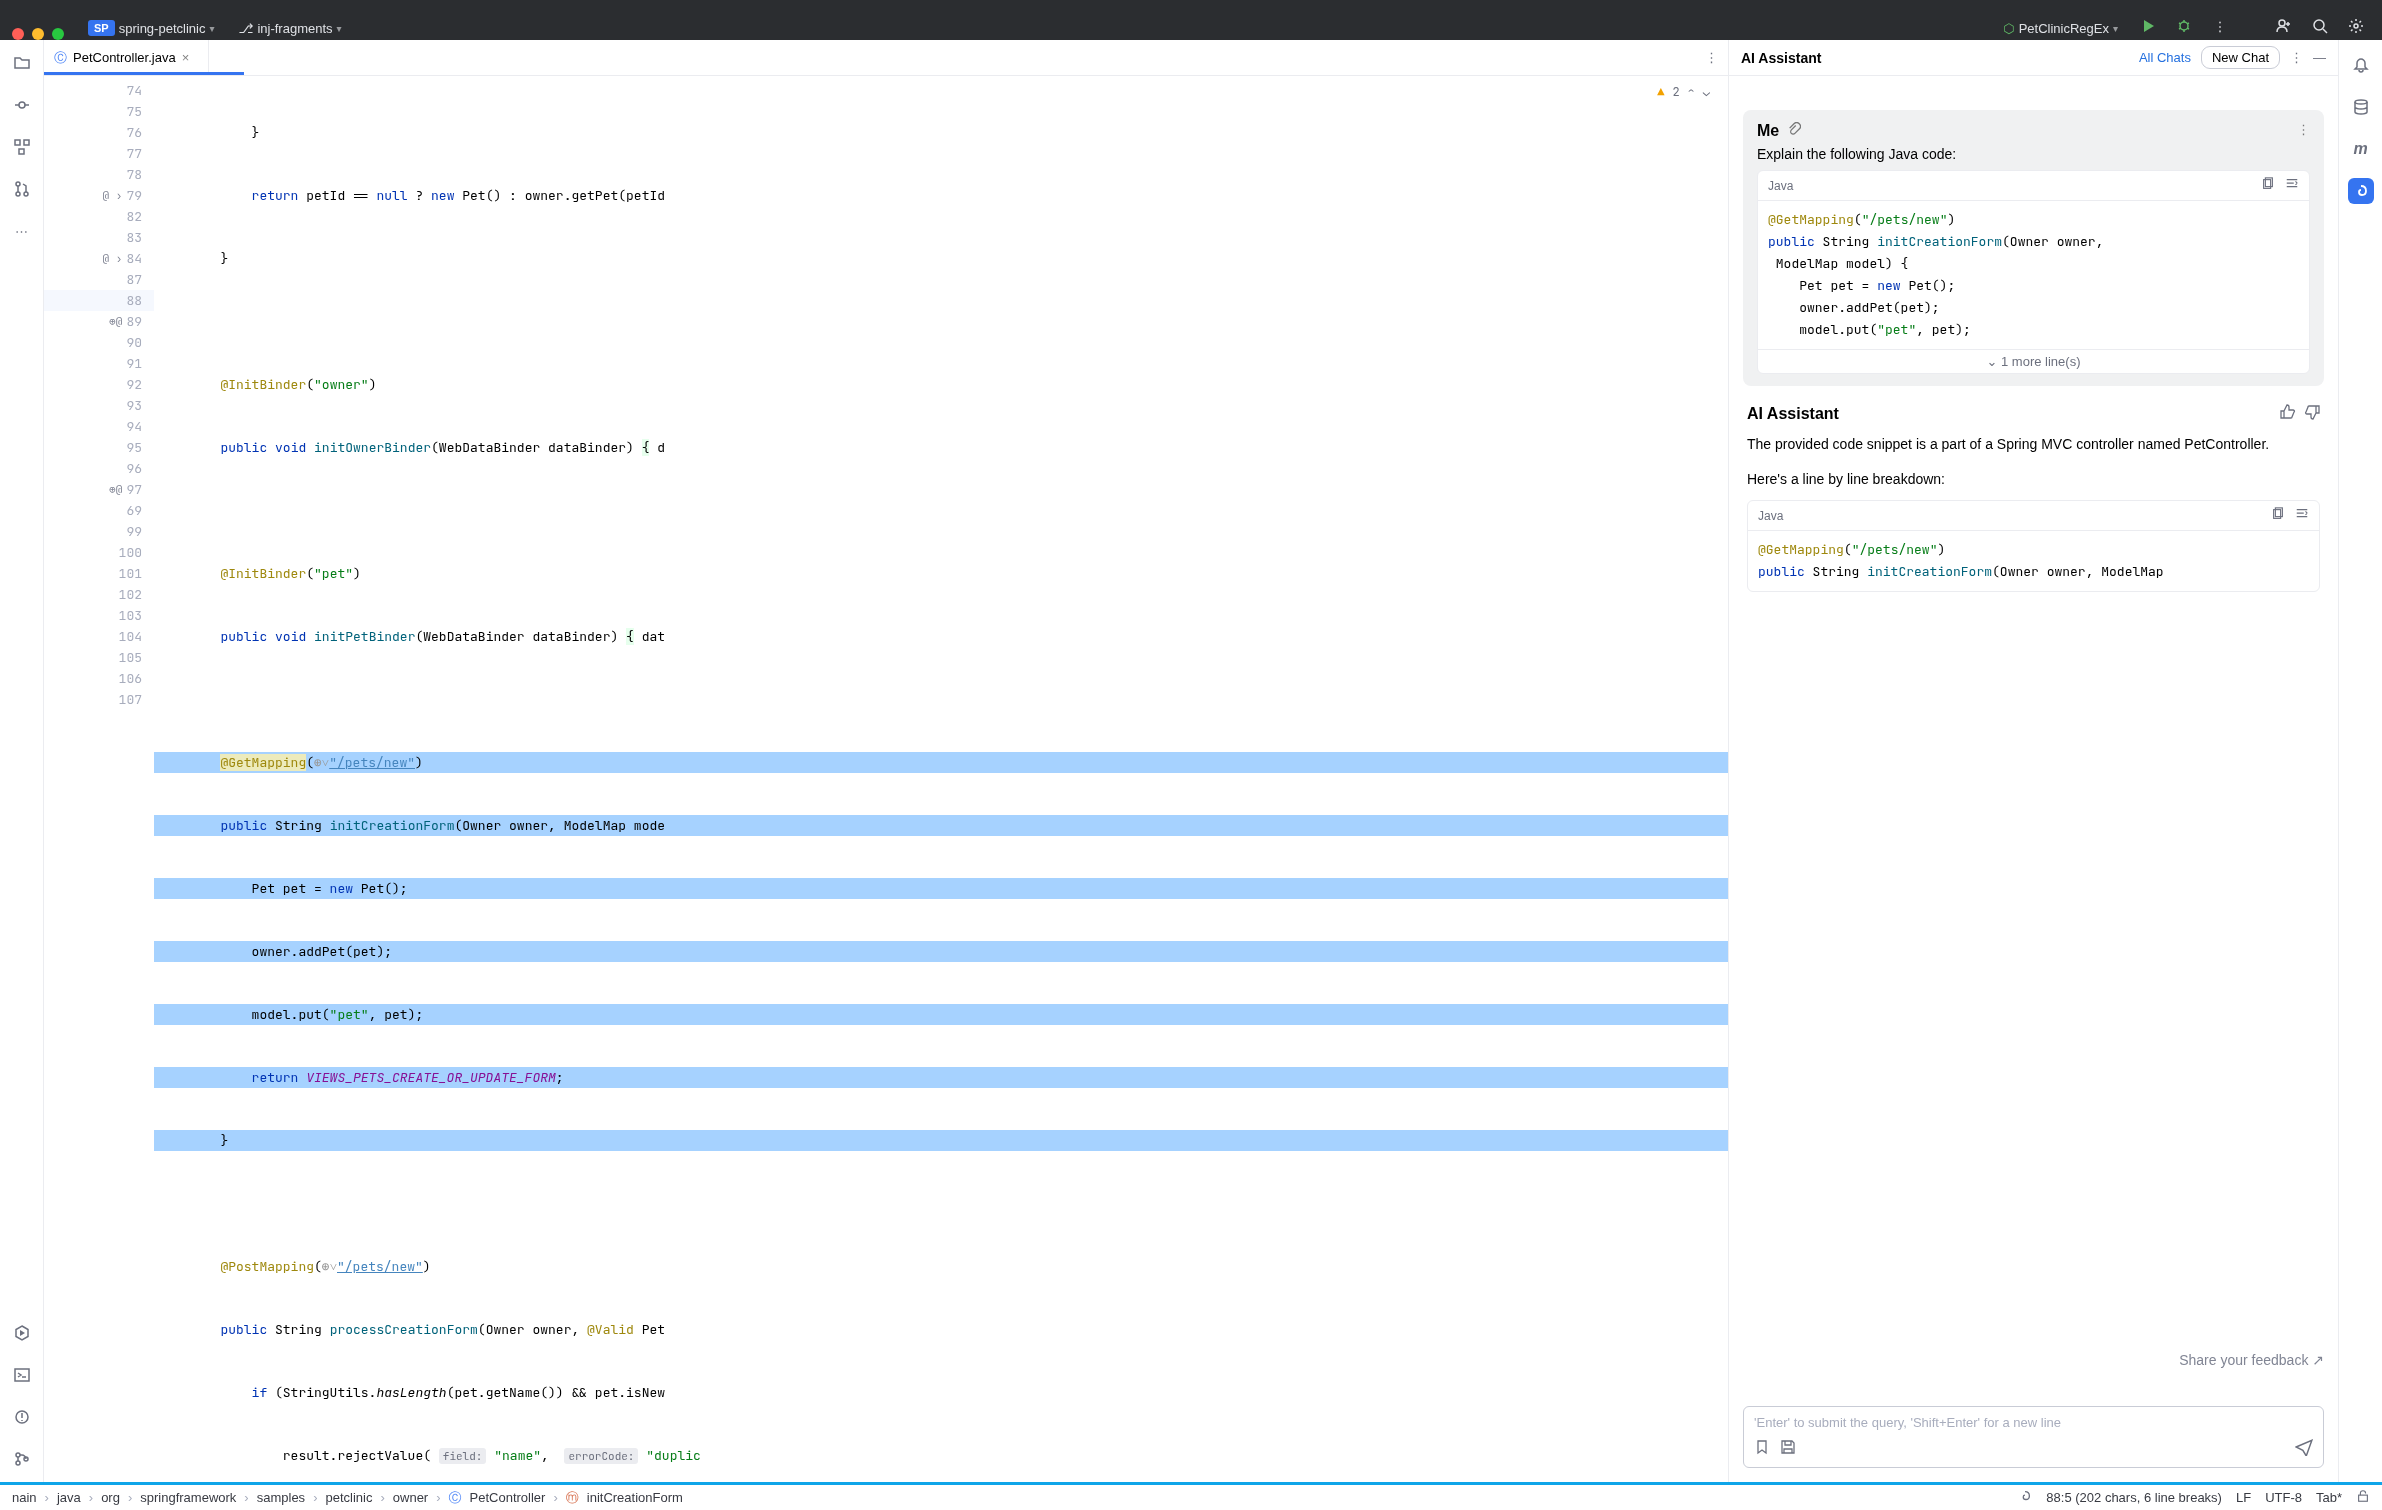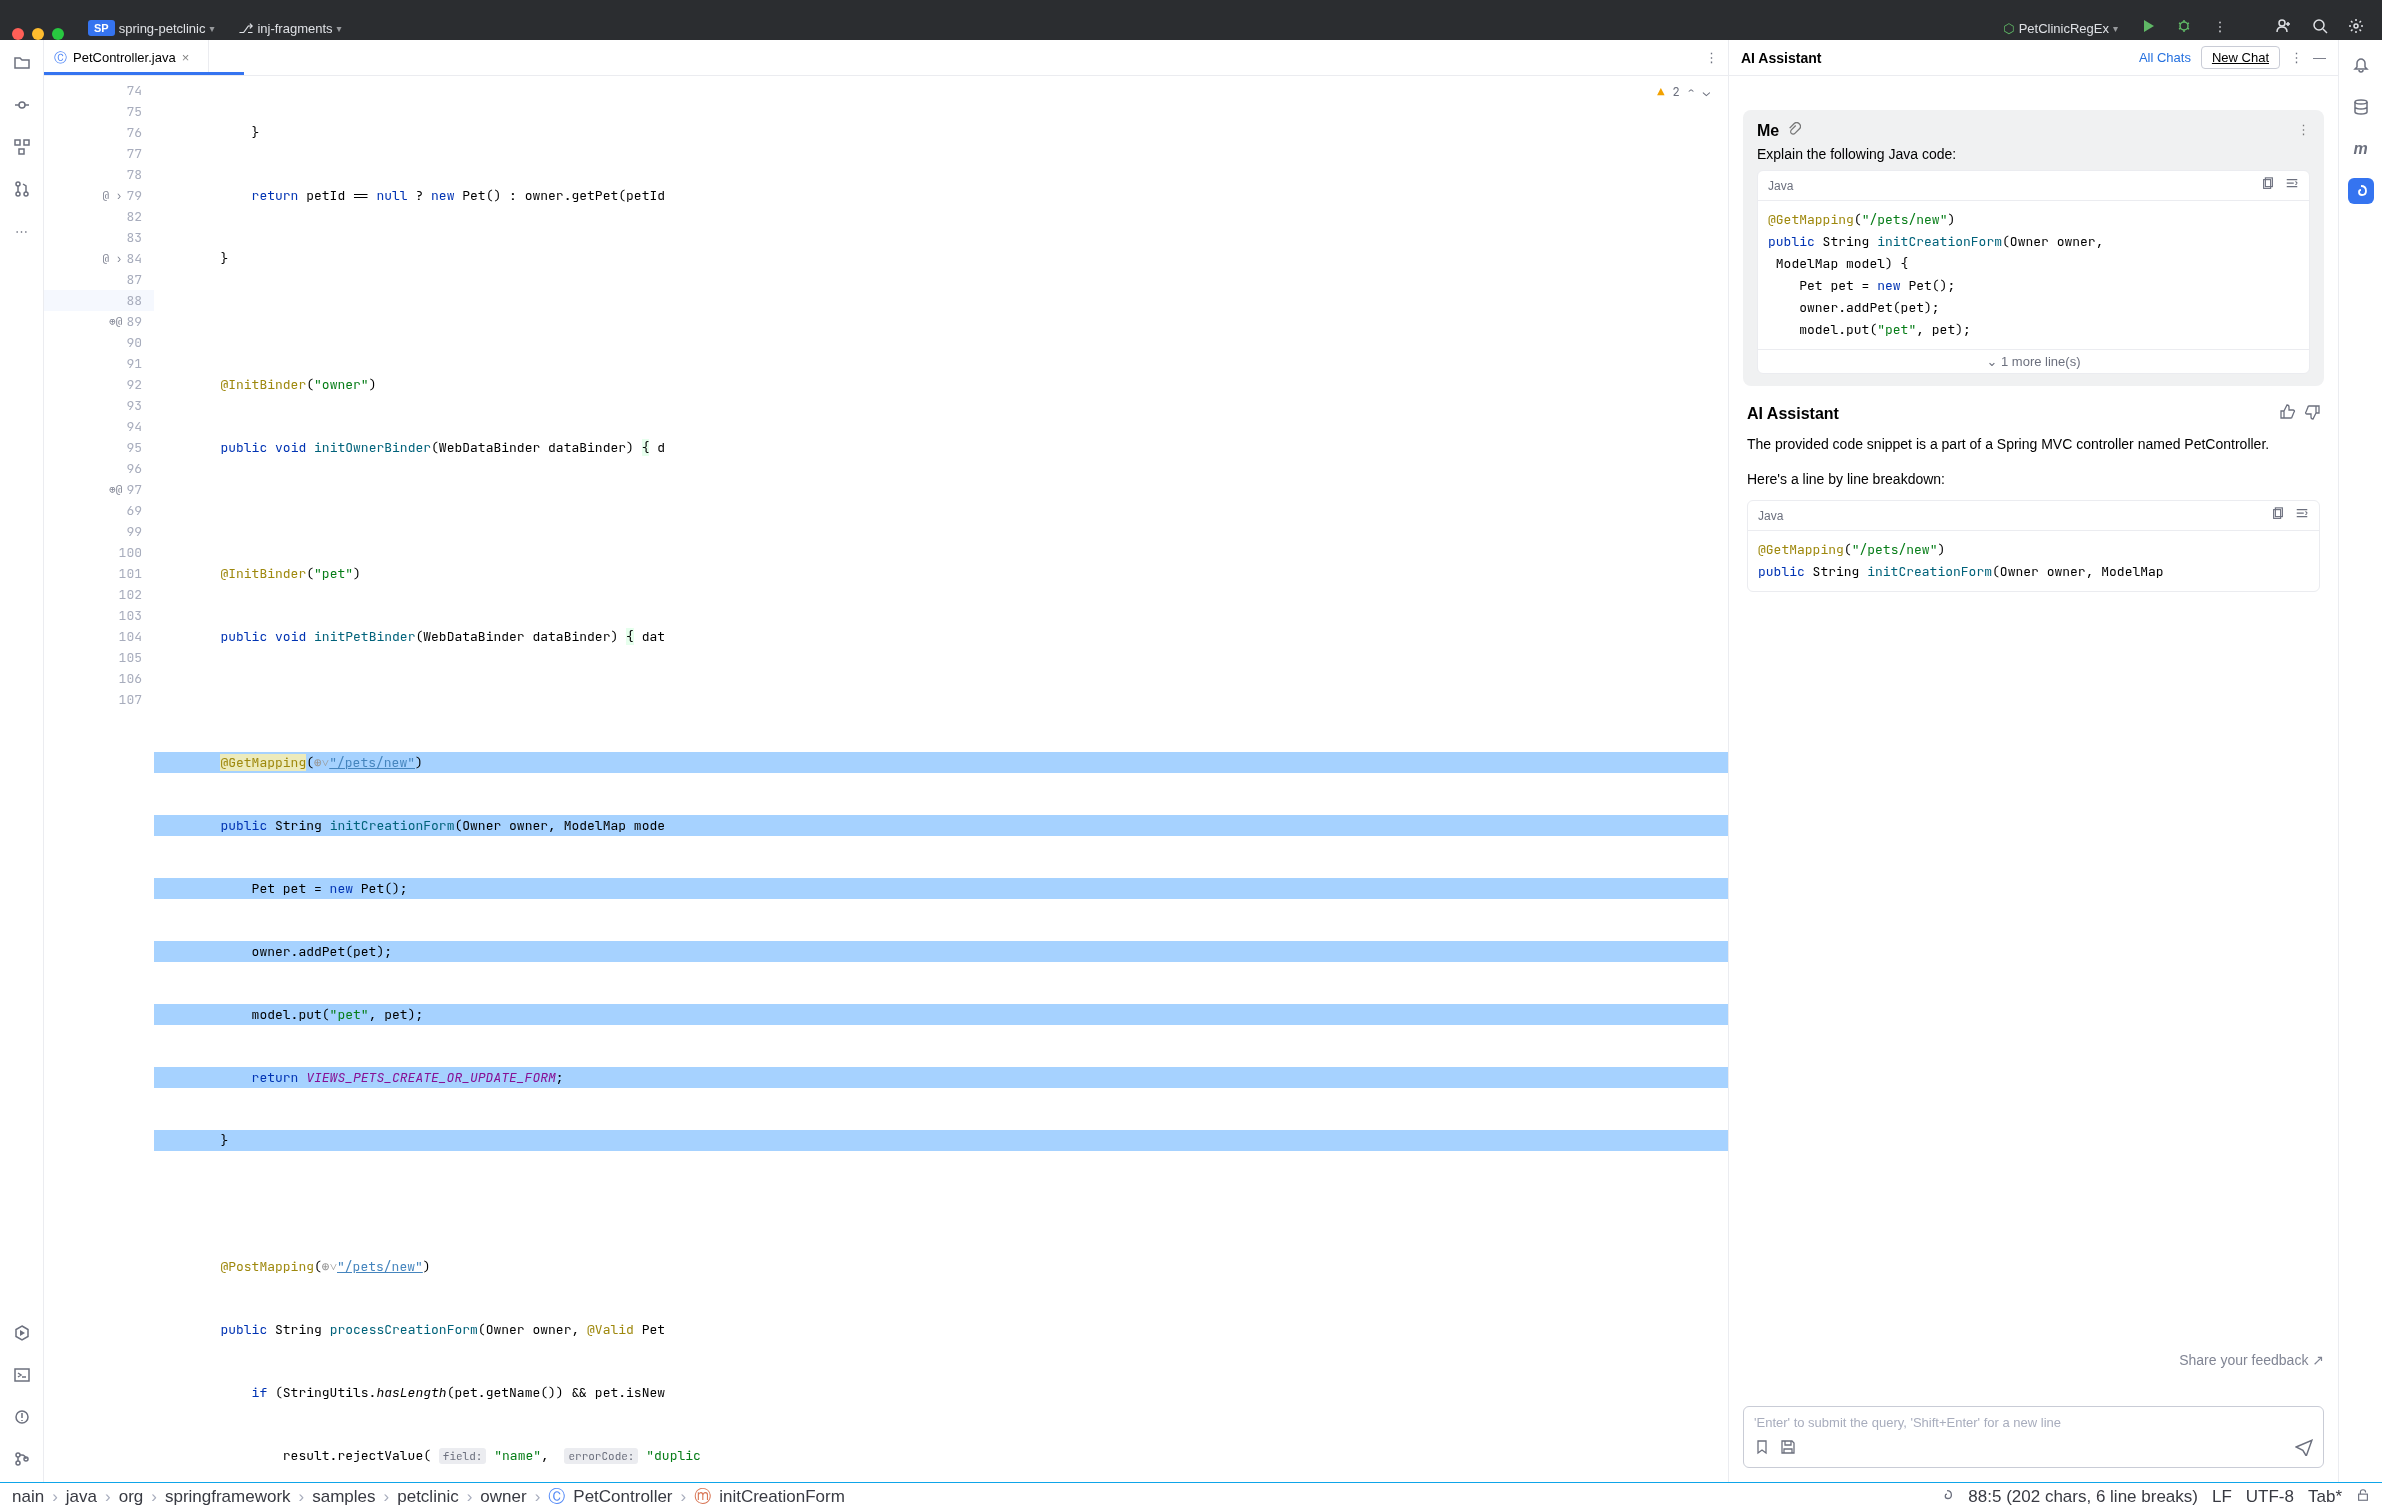--- a/index.html
+++ b/index.html
@@ -217,25 +217,24 @@
       align-items: center;
       padding: 0 12px;
       border-bottom: 1px solid #ebecf0;
       gap: 10px;
     }
     .assistant-title { font-weight: 600; font-size: 14px; }
     .link-btn { color: #2470df; cursor: pointer; }
     .btn {
       border: 1px solid #c9ccd6;
       padding: 3px 10px;
-      border-radius: 4px;
+      border-radius: 9px;
       background: #fff;
       cursor: pointer;
       font-size: 13px;
-      text-decoration: underline;
     }
     .assistant-body {
       flex: 1;
       overflow-y: auto;
       padding: 10px 14px;
     }
     .user-msg {
       background: #f0f1f2;
       border-radius: 8px;
       padding: 12px 14px;
@@ -308,22 +307,22 @@
       gap: 10px;
       margin-top: 8px;
       color: #6c707e;
     }
     .send-icon { margin-left: auto; }
     .status-bar {
       height: 28px;
       display: flex;
       align-items: center;
       padding: 0 12px;
-      border-top: 1px solid #0ea5e9;
-      font-size: 17px;
+      border-top: 3px solid #0ea5e9;
+      font-size: 13px;
       color: #383a42;
       gap: 8px;
     }
     .crumb-sep { color: #a8adbd; }
     .status-right {
       margin-left: auto;
       display: flex;
       gap: 14px;
       align-items: center;
       color: #383a42;

